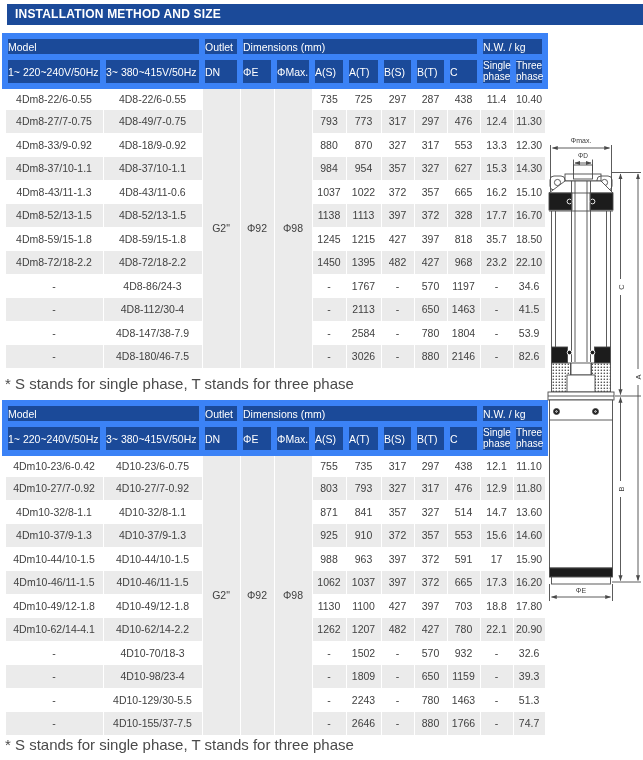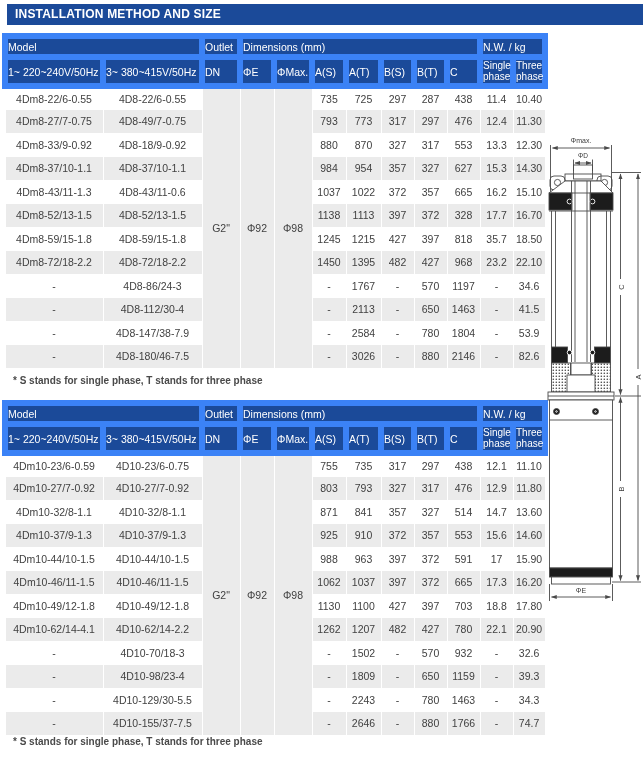--- a/index.html
+++ b/index.html
@@ -35,21 +35,21 @@
   table.spec th.ph{font-size:10px;line-height:10.5px;}
   table.spec td{
     text-align:center;vertical-align:middle;border:1px solid #fff;
     font-size:10.5px;color:var(--txt);height:23.5px;padding:0;
     white-space:nowrap;overflow:hidden;
   }
   table.spec tbody tr:nth-child(even) td{background:var(--rowalt);}
   table.spec td.merged{background:var(--rowalt);}
 
   .footnote{
-    position:absolute;left:13px;font-size:10px;color:#4a4a4a;font-weight:bold;
+    position:absolute;left:5px;font-size:15px;color:#4a4a4a;
   }
   .footnote.f1{top:375px;}
   .footnote.f2{top:736px;}
 
   .diagram{position:absolute;left:540px;top:130px;width:103px;height:478px;}
   .diagram text{font-family:"Liberation Sans",sans-serif;fill:#3c3c3c;}
 </style>
 </head>
 <body>
 
@@ -270,21 +270,21 @@
           <th>A(T)</th>
           <th>B(S)</th>
           <th>B(T)</th>
           <th>C</th>
           <th class="ph">Single phase</th>
           <th class="ph">Three phase</th>
         </tr>
       </thead>
       <tbody>
           <tr>
-            <td>4Dm10-23/6-0.59</td>
+            <td>4Dm10-23/6-0.42</td>
             <td>4D10-23/6-0.75</td>
             <td class="merged" rowspan="12">G2"</td>
             <td class="merged" rowspan="12">Φ92</td>
             <td class="merged" rowspan="12">Φ98</td>
             <td>755</td>
             <td>735</td>
             <td>317</td>
             <td>297</td>
             <td>438</td>
             <td>12.1</td>
@@ -391,21 +391,21 @@
           </tr>
           <tr>
             <td>-</td>
             <td>4D10-129/30-5.5</td>
             <td>-</td>
             <td>2243</td>
             <td>-</td>
             <td>780</td>
             <td>1463</td>
             <td>-</td>
-            <td>34.3</td>
+            <td>51.3</td>
           </tr>
           <tr>
             <td>-</td>
             <td>4D10-155/37-7.5</td>
             <td>-</td>
             <td>2646</td>
             <td>-</td>
             <td>880</td>
             <td>1766</td>
             <td>-</td>

